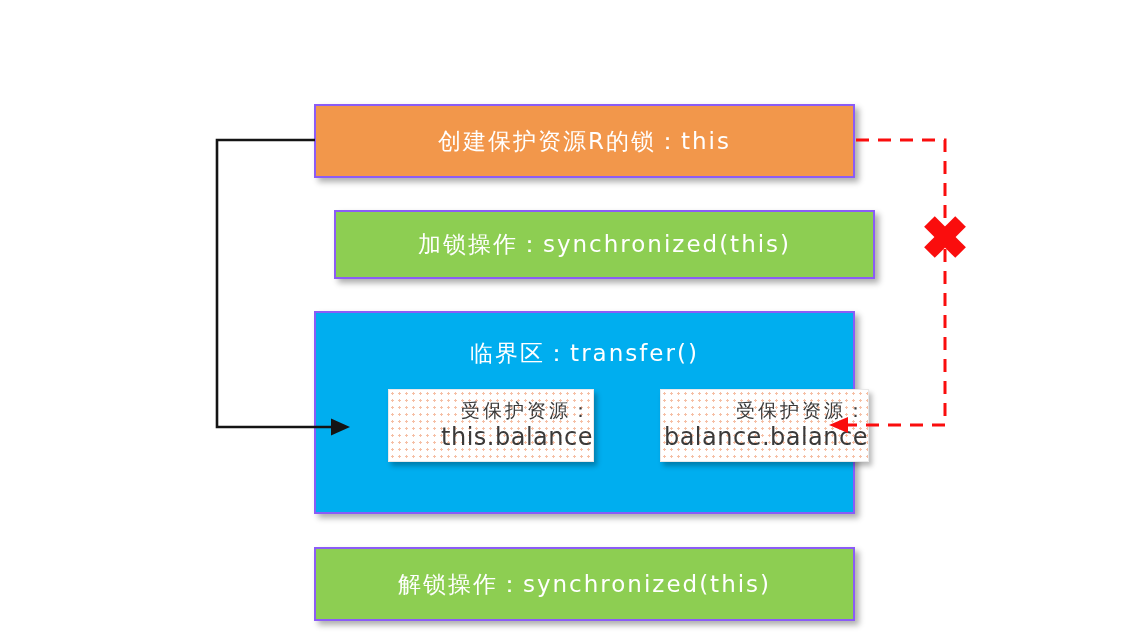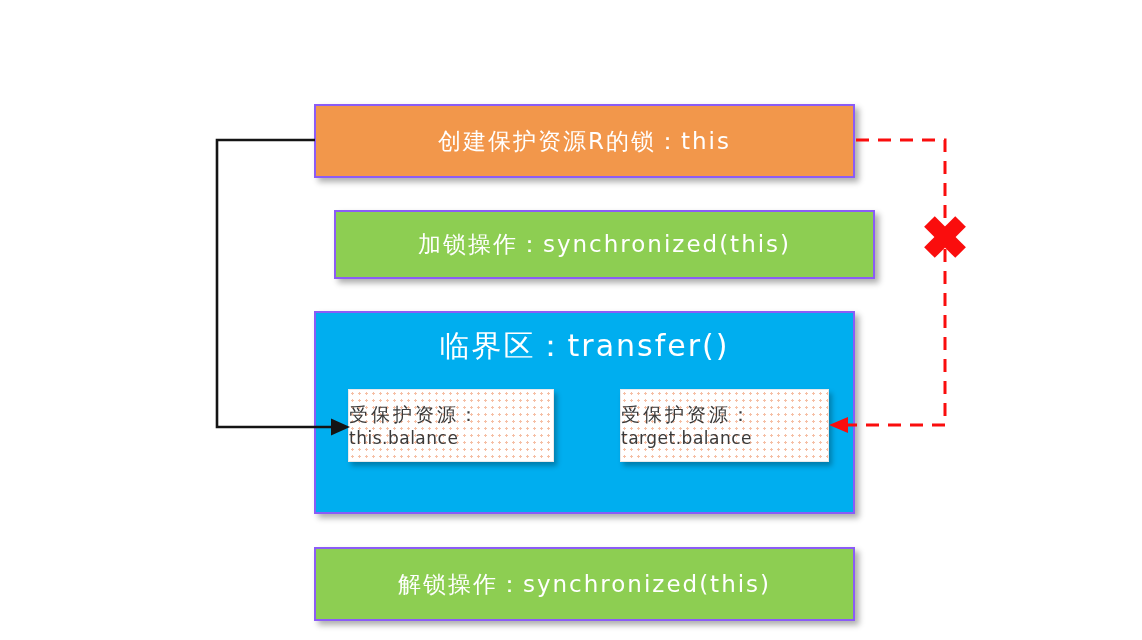--- a/index.html
+++ b/index.html
@@ -26,40 +26,41 @@
     justify-content:center;
     color:#ffffff;
     font-size:23px;
     letter-spacing:2px;
     white-space:nowrap;
   }
   .box-create-lock { top:104px; height:74px; }
   .box-lock-op    { top:210px; height:69px;margin-left:20px; }
   .box-critical   { top:311px; height:203px; flex-direction:column; justify-content:flex-start; }
   .box-unlock-op  { top:547px; height:74px; }
-  .critical-title { margin-top:13px; font-size:30px; letter-spacing:2px; }
+  .critical-title { margin-top:25px; font-size:23px; letter-spacing:2px; }
   .resource {
     position:absolute;
     box-sizing:border-box;
     background-color:#ffffff;
     background-image:radial-gradient(circle, rgba(238,138,90,0.55) 1.1px, rgba(0,0,0,0) 1.4px);
     background-size:7px 7px;
     border:1px solid #e9e9e9;
     box-shadow:3px 4px 5px rgba(0,0,0,0.28);
     color:#3a3a3a;
     display:flex;
     flex-direction:column;
-    align-items:flex-start;
+    align-items:flex-end;
     justify-content:center;
     line-height:1.3;
+    margin-left:40px;
   }
   .resource-this   { left:32px;  top:76px; width:206px; height:73px; }
   .resource-target { left:304px; top:76px; width:209px; height:73px; }
   .resource .l1 { font-size:19px; letter-spacing:3px; }
-  .resource .l2 { font-size:17px; letter-spacing:0.5px; }
+  .resource .l2 { font-size:24px; letter-spacing:0.5px; }
   .connector-layer {
     position:absolute;
     left:0; top:0;
     width:1142px;
     height:640px;
     pointer-events:none;
   }
 </style>
 </head>
 <body>
@@ -77,21 +78,21 @@
   <div class="box box-critical" style="background-color: rgb(0, 174, 239);">
     <div class="critical-title">临界区：transfer()</div>
 
     <div class="resource resource-this">
       <div class="l1">受保护资源：</div>
       <div class="l2">this.balance</div>
     </div>
 
     <div class="resource resource-target">
       <div class="l1">受保护资源：</div>
-      <div class="l2">target.balance</div>
+      <div class="l2">balance.balance</div>
     </div>
   </div>
 
   <div class="box box-unlock-op" style="background-color: rgb(141, 206, 82);">
     <span>解锁操作：synchronized(this)</span>
   </div>
 
   <svg class="connector-layer" viewBox="0 0 1142 640">
     <path d="M 315 140 H 217 V 427 H 333" fill="none" stroke-width="2.6" stroke="#141414"></path>
     <polygon points="350,427 331,418.5 331,435.5" fill="#141414"></polygon>

